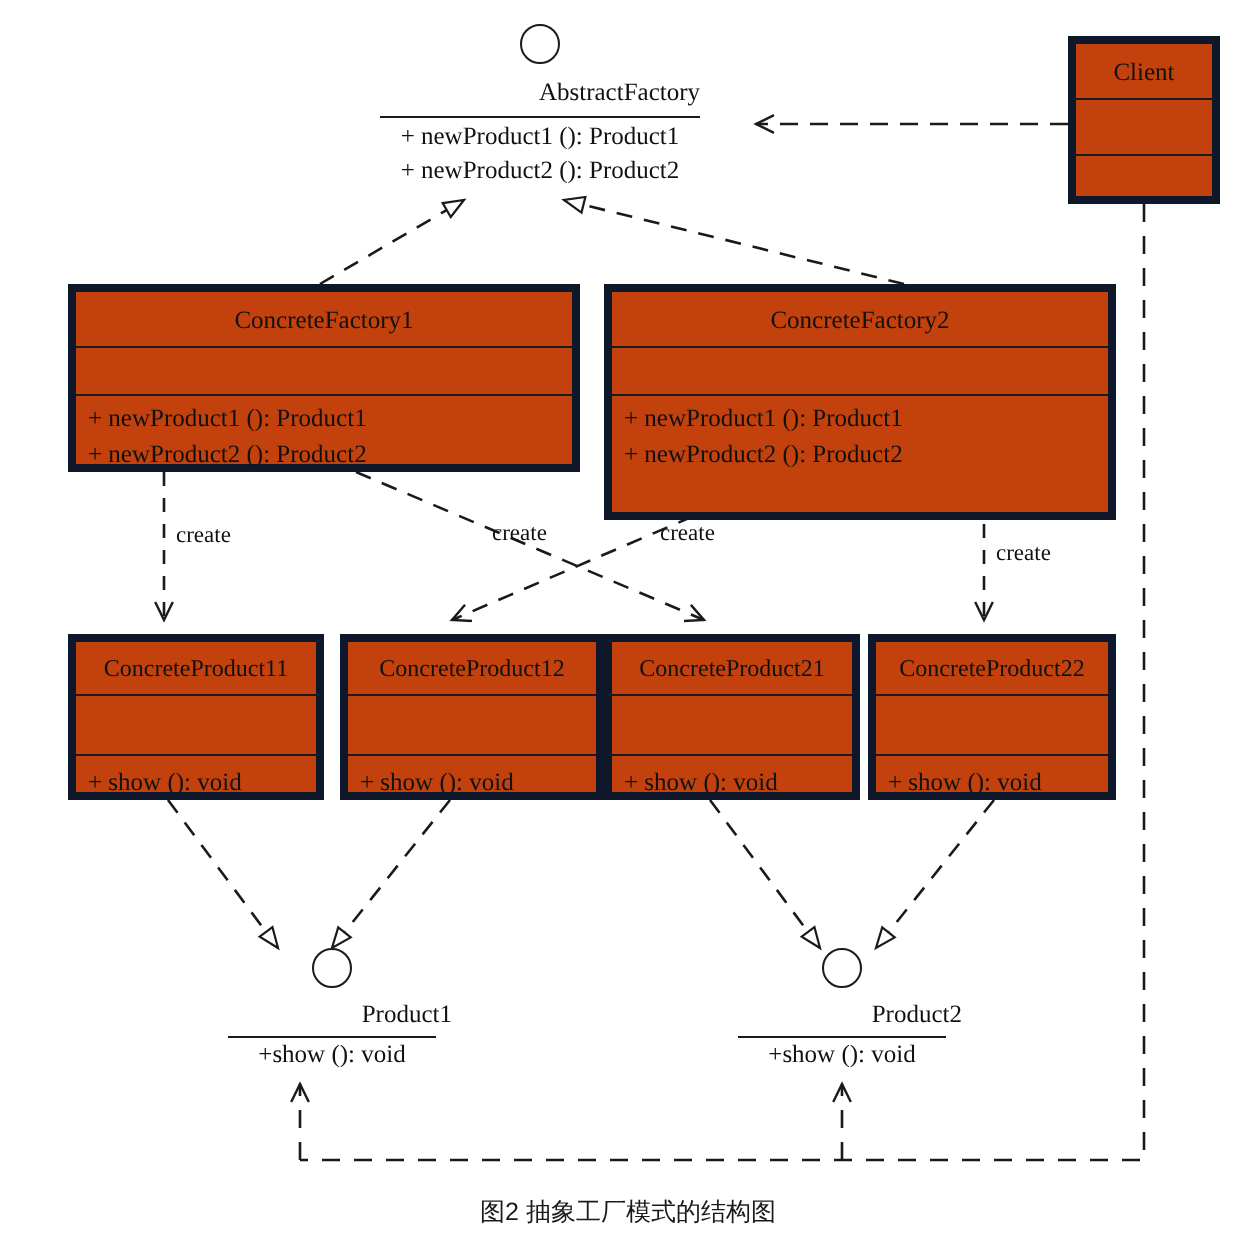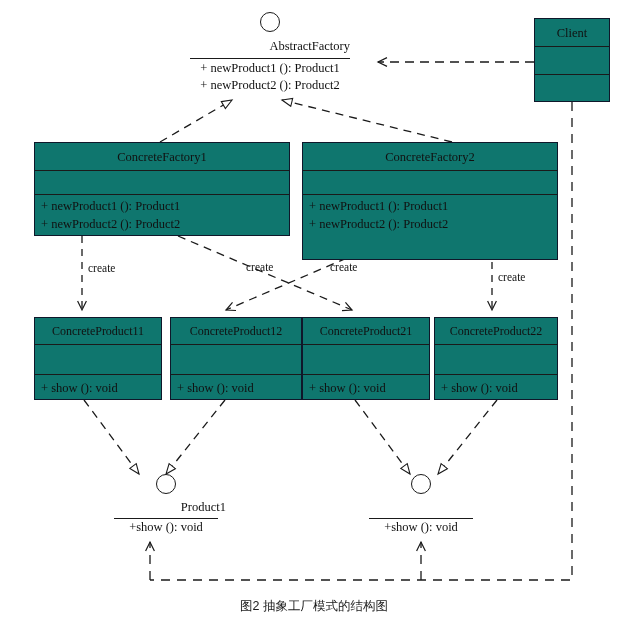--- a/index.html
+++ b/index.html
@@ -24,22 +24,22 @@
   svg.layer {
     position: absolute;
     left: 0; top: 0;
     width: 628px;
     height: 629px;
     pointer-events: none;
   }
   .node {
     position: absolute;
     box-sizing: border-box;
-    background: #0f766e;
-    border: 1px solid #0f172a;
+    background: #c2410c;
+    border: 4px solid #0f172a;
   }
   .compartment {
     box-sizing: border-box;
     border-bottom: 1px solid #1a1a1a;
     padding: 2px 6px;
   }
   .compartment:last-child {
     border-bottom: none;
   }
   .cname {
@@ -266,19 +266,20 @@
 
   <div class="iface" style="left:106px; top:474px; width:120px; height:62px;">
     <div class="lollipop" style="top:0px;"></div>
     <div class="ifname" style="top:25px;">Product1</div>
     <div class="rule" style="top:44px; width:104px;"></div>
     <div class="ifop" style="top:45px;">+show (): void</div>
   </div>
 
   <div class="iface" style="left:361px; top:474px; width:120px; height:62px;">
     <div class="lollipop" style="top:0px;"></div>
+    <div class="ifname" style="top:25px;">Product2</div>
     <div class="rule" style="top:44px; width:104px;"></div>
     <div class="ifop" style="top:45px;">+show (): void</div>
   </div>
 
   <div id="figure-caption" style="top:598px;">图2 抽象工厂模式的结构图</div>
 
 </div>
 
 </body></html>

